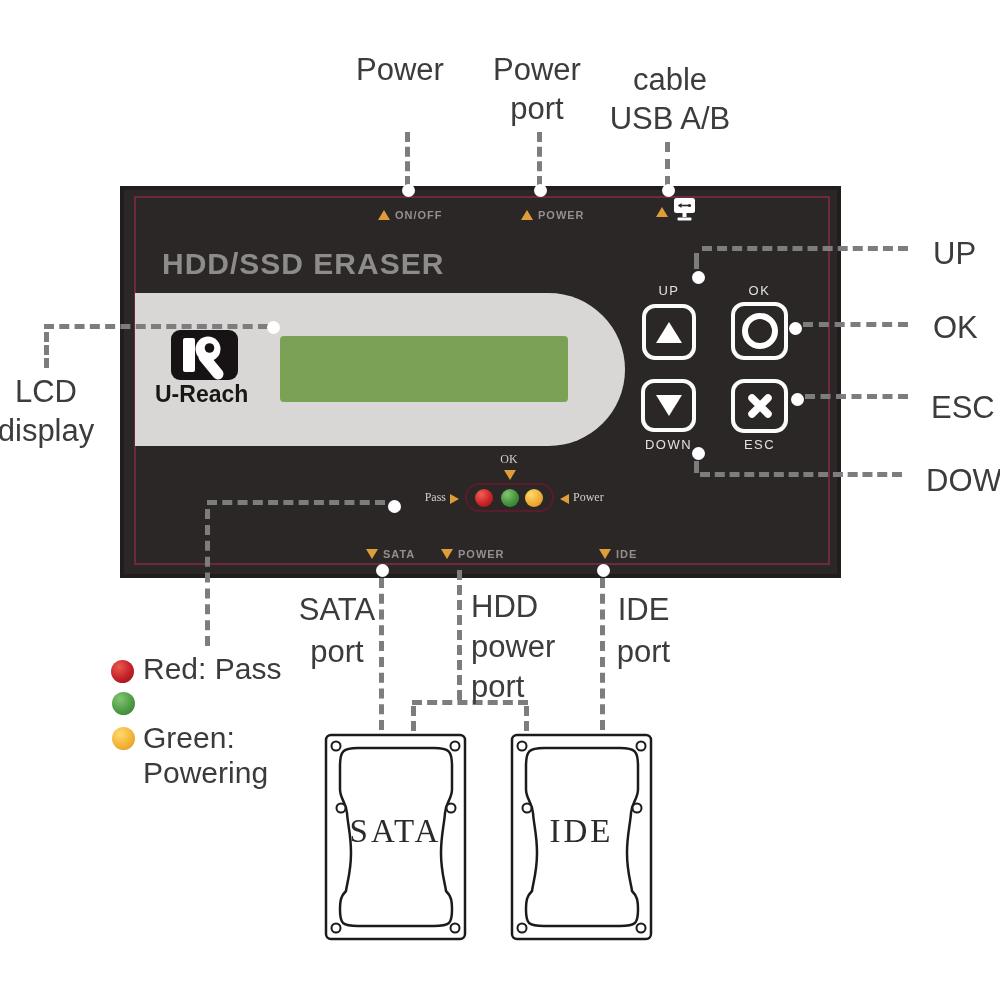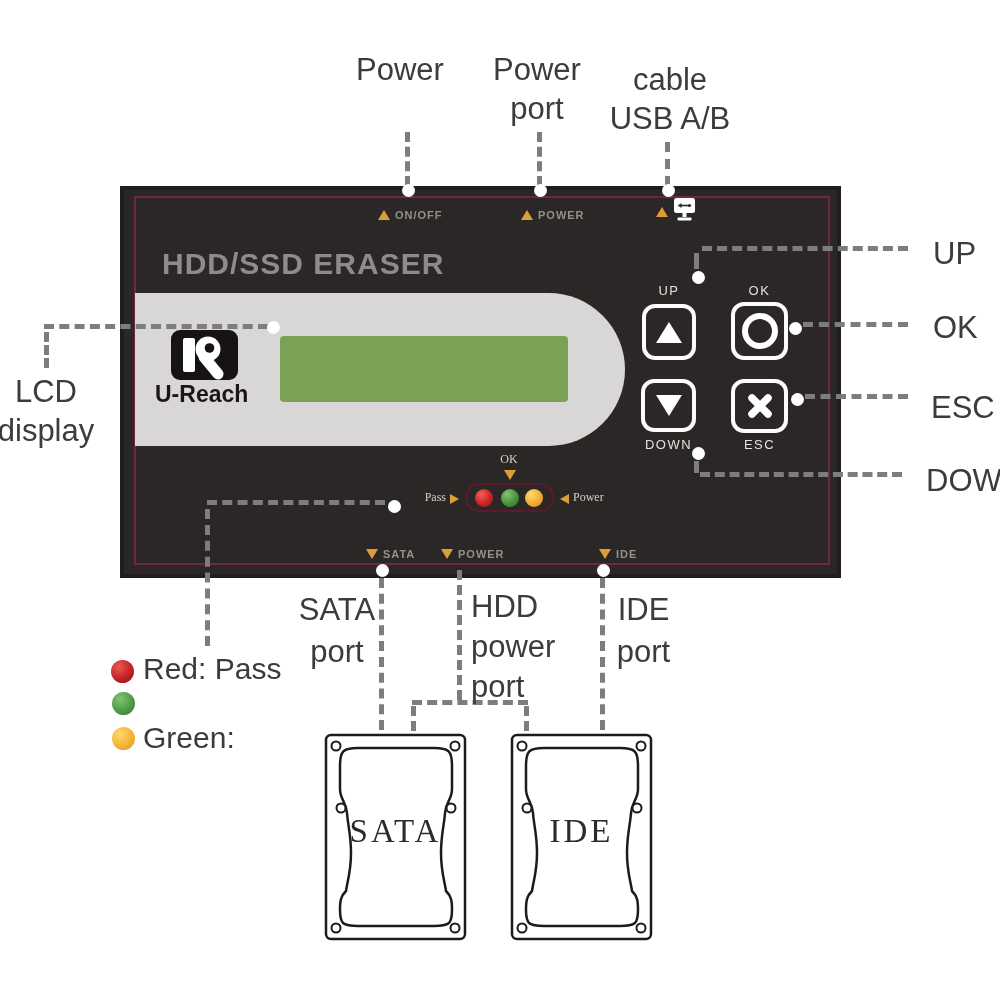--- a/index.html
+++ b/index.html
@@ -188,20 +188,21 @@
 
   <div class="dash-h" style="left:207px; top:500px; width:178px;"></div>
   <div class="dot" style="left:388px; top:500px;"></div>
   <div class="dash-v" style="left:205px; top:509px; height:137px;"></div>
 
   <div class="legend-dot red" style="left:111px; top:660px;"></div>
   <div class="legend-text" style="top:653px;">Red: Pass</div>
   <div class="legend-dot green" style="left:112px; top:692px;"></div>
   <div class="legend-dot yellow" style="left:112px; top:727px;"></div>
   <div class="legend-text" style="top:722px;">Green:</div>
+  <div class="legend-text" style="top:757px;">Powering</div>
 
   <div class="dot" style="left:376px; top:564px;"></div>
   <div class="dash-v" style="left:379px; top:578px; height:152px;"></div>
   <div class="co" style="left:282px; top:589px; width:110px; line-height:42px;">
     <div>SATA</div>
     <div>port</div>
   </div>
 
   <div class="dash-v" style="left:457px; top:570px; height:130px;"></div>
   <div class="dash-h" style="left:412px; top:700px; width:116px;"></div>

